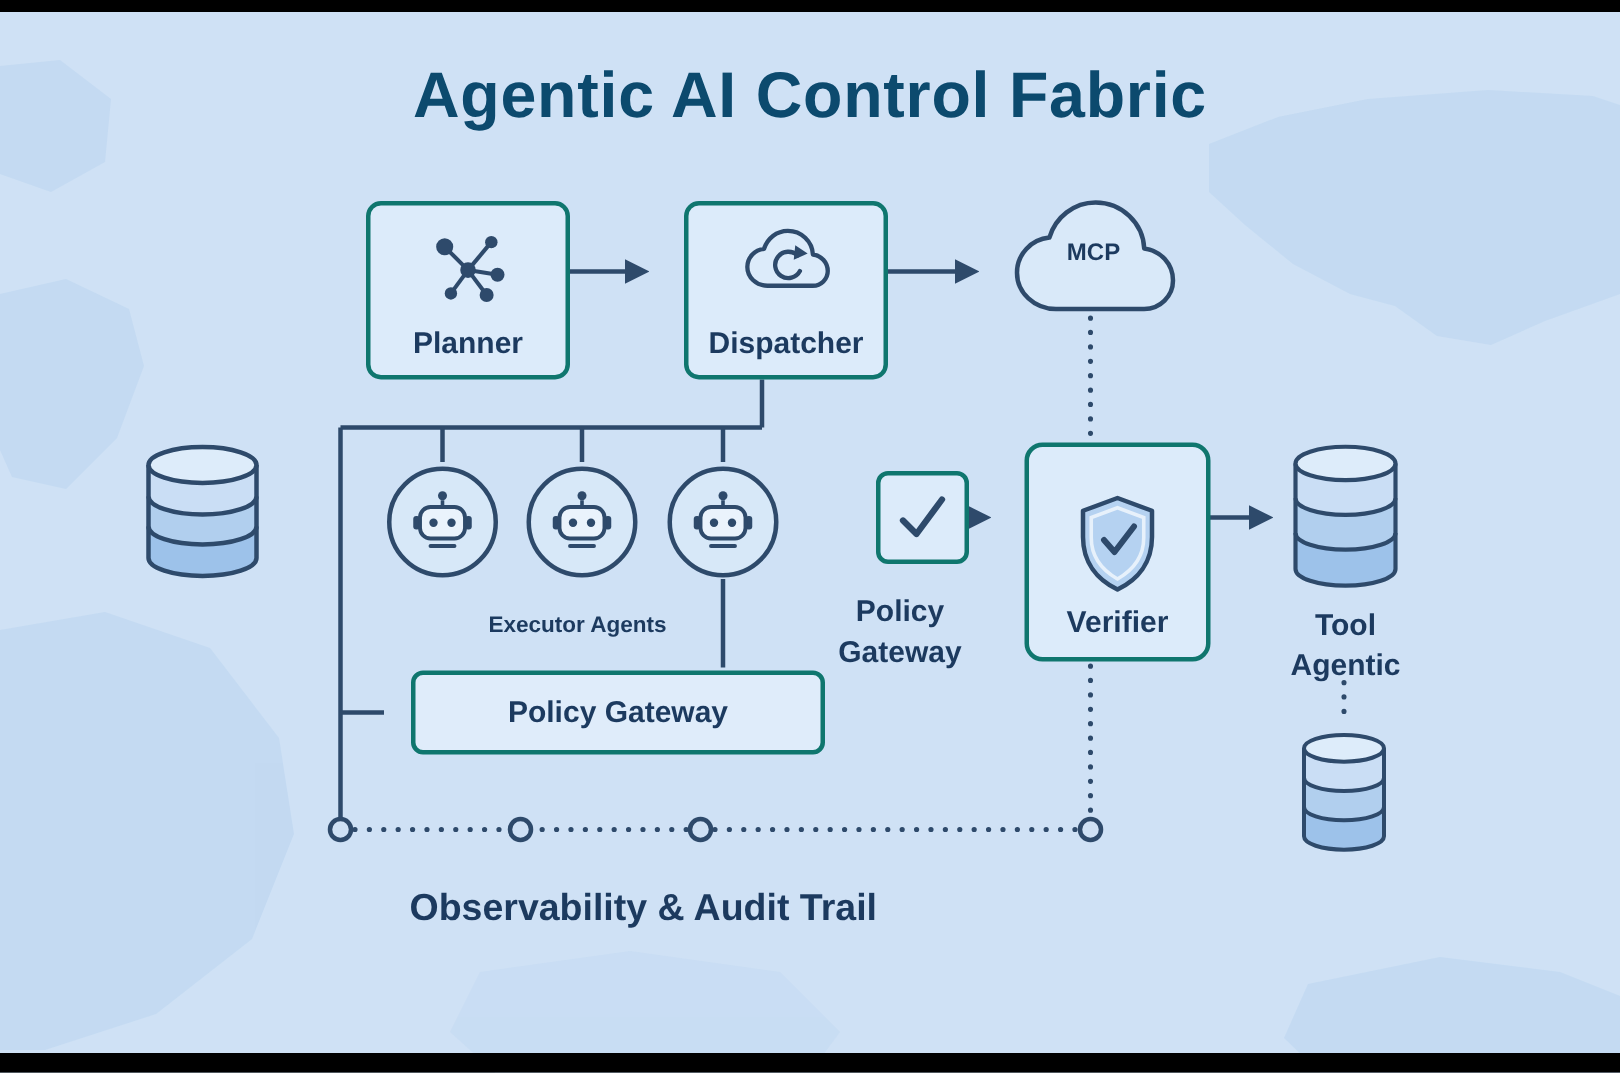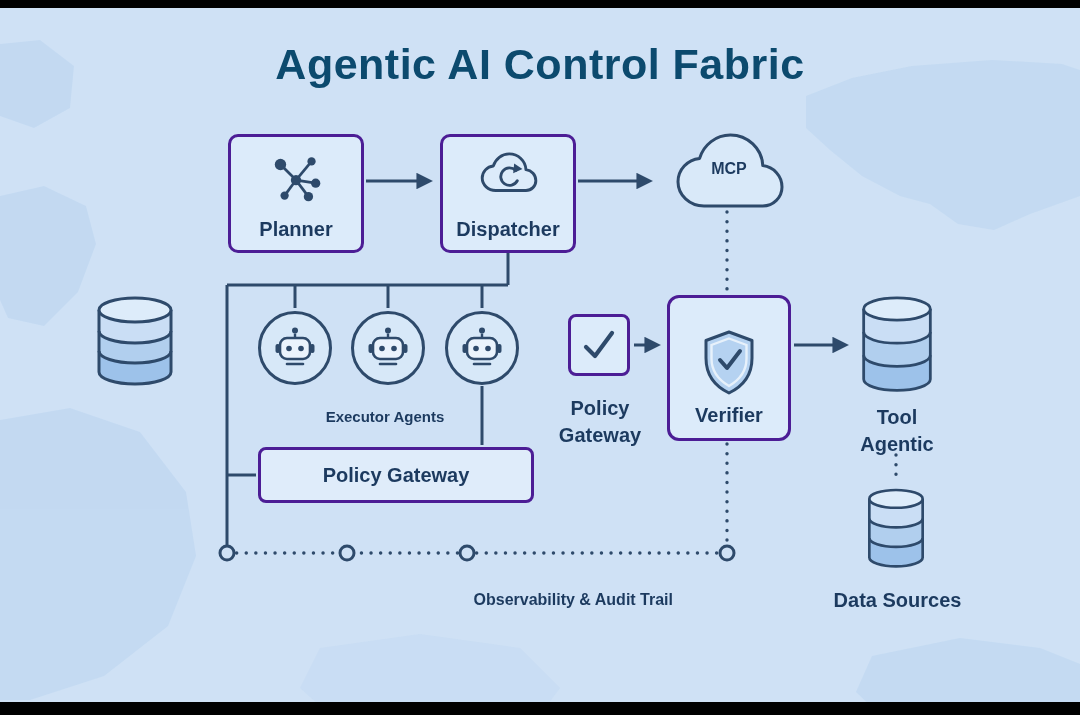--- a/index.html
+++ b/index.html
@@ -10,41 +10,42 @@
   .letterbox{position:absolute;left:0;width:1080px;background:#000;z-index:40;}
   .letterbox.top{top:0;height:8px;}
   .letterbox.bottom{bottom:0;height:13px;}
   svg.layer{position:absolute;left:0;top:0;z-index:1;}
   .title{
     position:absolute;top:40px;left:0;width:1080px;margin:0;text-align:center;
     font-size:43px;font-weight:700;color:#0c4a6e;letter-spacing:.5px;z-index:5;
   }
   .box{
     position:absolute;box-sizing:border-box;z-index:5;
-    border:3px solid #4c1d95;border-radius:10px;background:#dcebfa;
+    border:3px solid #0f766e;border-radius:10px;background:#dcebfa;
     display:flex;flex-direction:column;align-items:center;justify-content:space-between;
     padding:12px 4px 9px;
+    margin-left:16px;
   }
   .box-label{font-size:20px;font-weight:600;color:#1c3a5f;white-space:nowrap;}
   .agent{
     position:absolute;box-sizing:border-box;width:74px;height:74px;border-radius:50%;
     border:3px solid #2e4a6b;background:#d7e8f8;display:flex;align-items:center;
     justify-content:center;z-index:5;
   }
   .icon{display:flex;align-items:center;justify-content:center;}
   .lbl{
     position:absolute;text-align:center;font-weight:600;font-size:20px;
     color:#1c3a5f;z-index:5;line-height:27px;
   }
   .cloud-wrap{position:absolute;z-index:5;}
   .cloud-label{
     position:absolute;z-index:6;text-align:center;font-size:16px;font-weight:600;color:#1c3a5f;
   }
   .audit-label{
-    position:absolute;text-align:right;font-weight:600;font-size:16px;color:#1c3a5f;z-index:5;
+    position:absolute;text-align:left;font-weight:600;font-size:25px;color:#1c3a5f;z-index:5;
   }
 </style>
 </head>
 <body>
 
 <div class="stage">
 
   <svg class="layer" width="1080" height="715" viewBox="0 0 1080 715">
     <defs>
       <marker id="arrow" viewBox="0 0 10 10" refX="7" refY="5" markerWidth="5.5" markerHeight="5.5" orient="auto-start-reverse">
@@ -239,19 +240,18 @@
       <svg width="64" height="84" viewBox="0 0 72 94">
         <path d="M6 12 v22 a30 10 0 0 0 60 0 v-22 z" fill="#cadef5"></path>
         <path d="M6 34 v22 a30 10 0 0 0 60 0 v-22 a30 10 0 0 1 -60 0 z" fill="#b1cfee"></path>
         <path d="M6 56 v22 a30 10 0 0 0 60 0 v-22 a30 10 0 0 1 -60 0 z" fill="#9dc2ea"></path>
         <path d="M6 12 v66 a30 10 0 0 0 60 0 v-66" fill="none" stroke="#2e4a6b" stroke-width="3"></path>
         <path d="M6 34 a30 10 0 0 0 60 0 M6 56 a30 10 0 0 0 60 0" fill="none" stroke="#2e4a6b" stroke-width="3"></path>
         <ellipse cx="36" cy="12" rx="30" ry="10" fill="#ddecfa" stroke="#2e4a6b" stroke-width="3"></ellipse>
       </svg>
     </span>
   </div>
-  <div class="lbl" style="left:820px;top:587px;width:155px;">Data Sources</div>
 
   <div class="audit-label" style="left:273px;top:591px;width:400px;">Observability &amp; Audit Trail</div>
 
   <div class="letterbox top"></div>
   <div class="letterbox bottom"></div>
 </div>
 
 </body></html>

